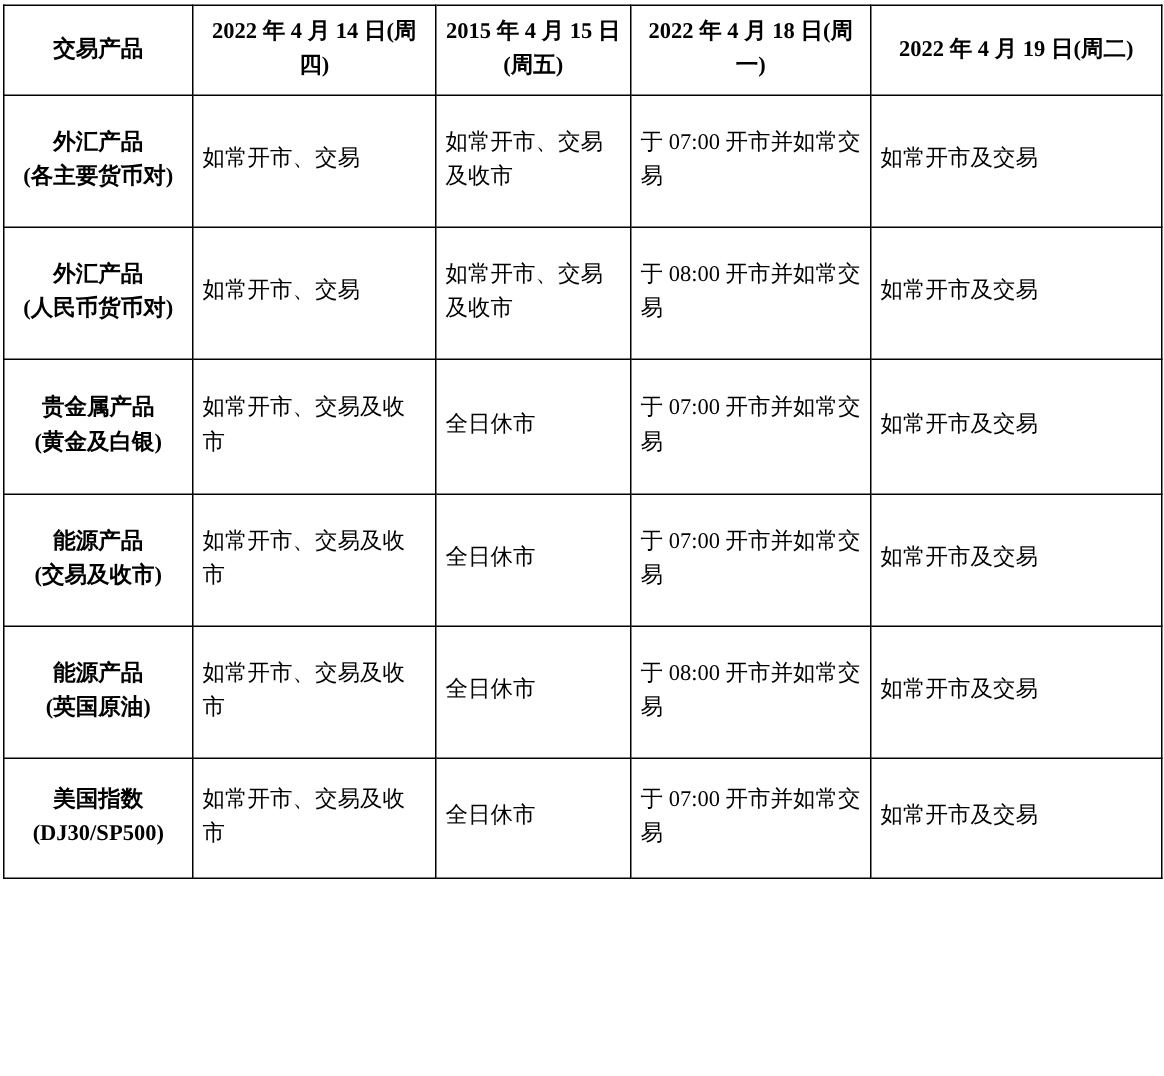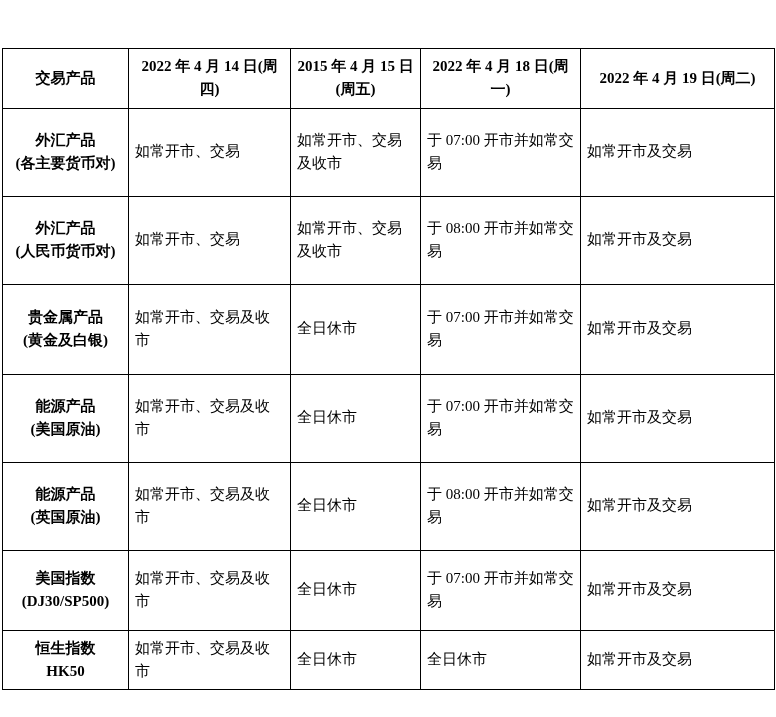--- a/index.html
+++ b/index.html
@@ -17,21 +17,20 @@
   .sheet {
     width: 776px;
     height: 717px;
     box-sizing: border-box;
     padding: 3px 2px 0 2px;
   }
   table.schedule {
     border-collapse: collapse;
     table-layout: fixed;
     width: 772px;
-    margin-top: 45px;
   }
   table.schedule td,
   table.schedule th {
     border: 1px solid #000000;
     vertical-align: middle;
     font-size: 15px;
     line-height: 1.55;
     padding: 6px 6px;
     box-sizing: border-box;
   }
@@ -119,21 +118,21 @@
           <span class="l2">(黄金及白银)</span>
         </td>
         <td class="cell">如常开市、交易及收市</td>
         <td class="cell">全日休市</td>
         <td class="cell">于 07:00 开市并如常交易</td>
         <td class="ctr">如常开市及交易</td>
       </tr>
       <tr class="r-energy1">
         <td class="prod">
           <span class="l1">能源产品</span>
-          <span class="l2">(美国原油)</span>
+          <span class="l2">(交易及收市)</span>
         </td>
         <td class="cell">如常开市、交易及收市</td>
         <td class="cell">全日休市</td>
         <td class="cell">于 07:00 开市并如常交易</td>
         <td class="ctr">如常开市及交易</td>
       </tr>
       <tr class="r-energy2">
         <td class="prod">
           <span class="l1">能源产品</span>
           <span class="l2">(英国原油)</span>
@@ -146,25 +145,15 @@
       <tr class="r-us">
         <td class="prod">
           <span class="l1">美国指数</span>
           <span class="l2">(DJ30/SP500)</span>
         </td>
         <td class="cell">如常开市、交易及收市</td>
         <td class="cell">全日休市</td>
         <td class="cell">于 07:00 开市并如常交易</td>
         <td class="ctr">如常开市及交易</td>
       </tr>
-      <tr class="r-hk">
-        <td class="prod">
-          <span class="l1">恒生指数</span>
-          <span class="l2">HK50</span>
-        </td>
-        <td class="cell">如常开市、交易及收市</td>
-        <td class="cell">全日休市</td>
-        <td class="ctr">全日休市</td>
-        <td class="ctr">如常开市及交易</td>
-      </tr>
     </tbody>
   </table>
 </div>
 
 </body></html>

